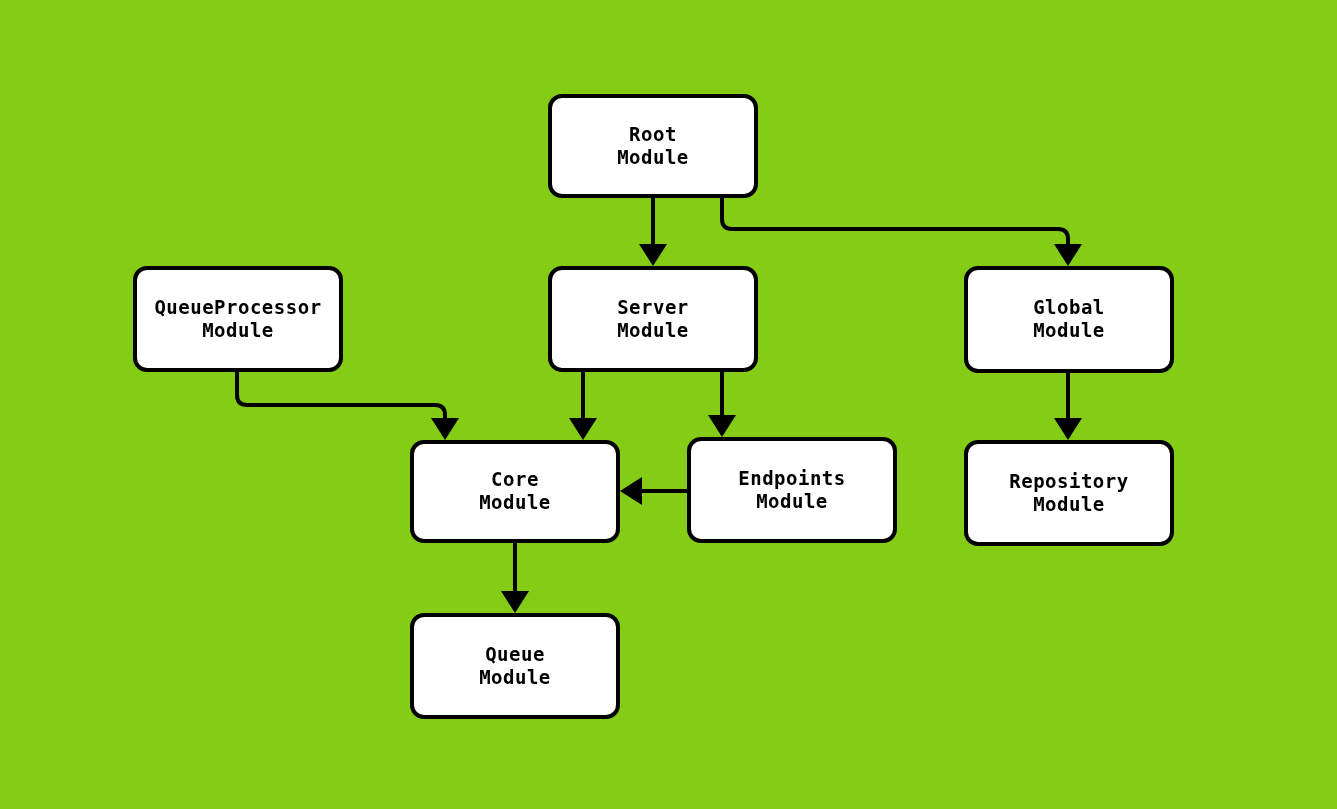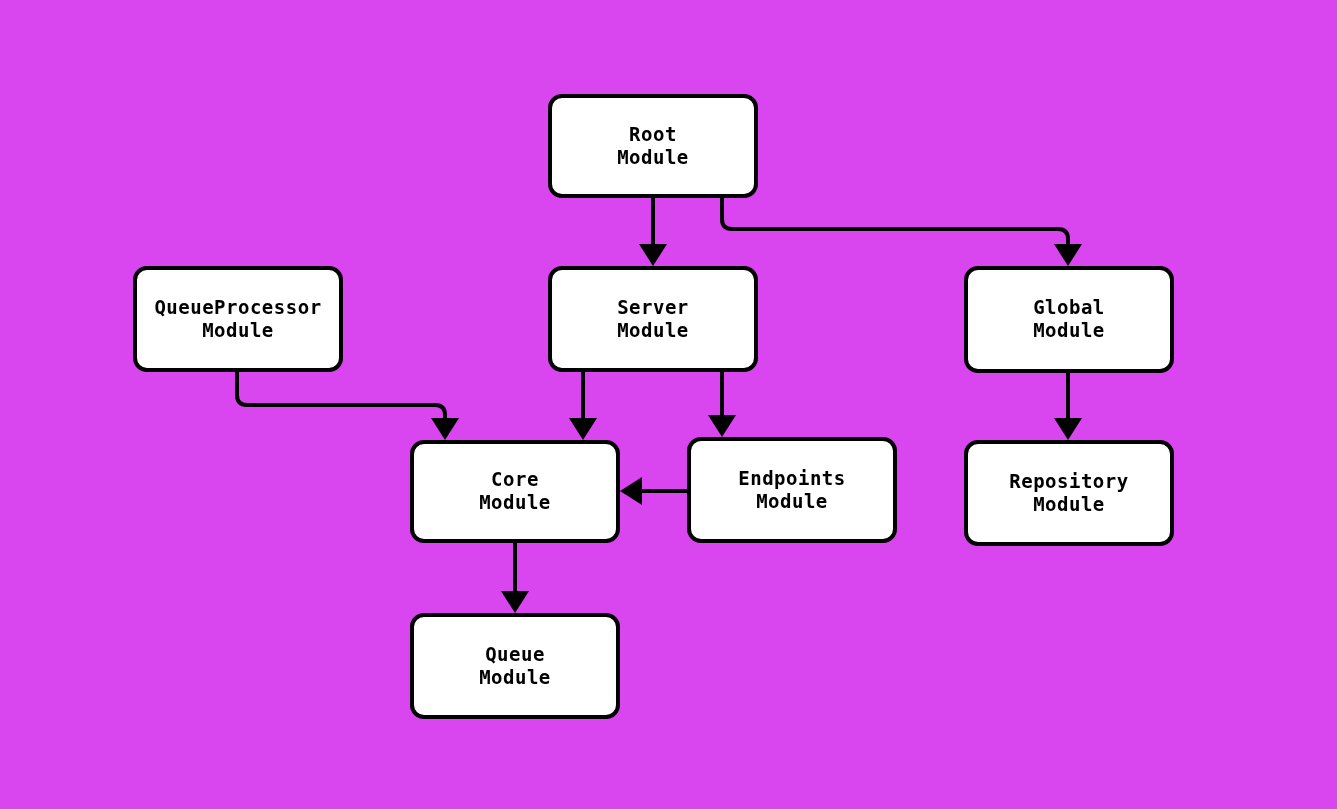--- a/index.html
+++ b/index.html
@@ -11,21 +11,21 @@
   body {
     width: 1337px;
     height: 809px;
     overflow: hidden;
     font-family: "DejaVu Sans Mono", "Liberation Mono", monospace;
   }
   #diagram-root {
     position: relative;
     width: 1337px;
     height: 809px;
-    background: #d946ef;
+    background: #84cc16;
   }
   svg#diagram-svg {
     position: absolute;
     top: 0;
     left: 0;
     width: 1337px;
     height: 809px;
     display: block;
   }
   .node-box {

